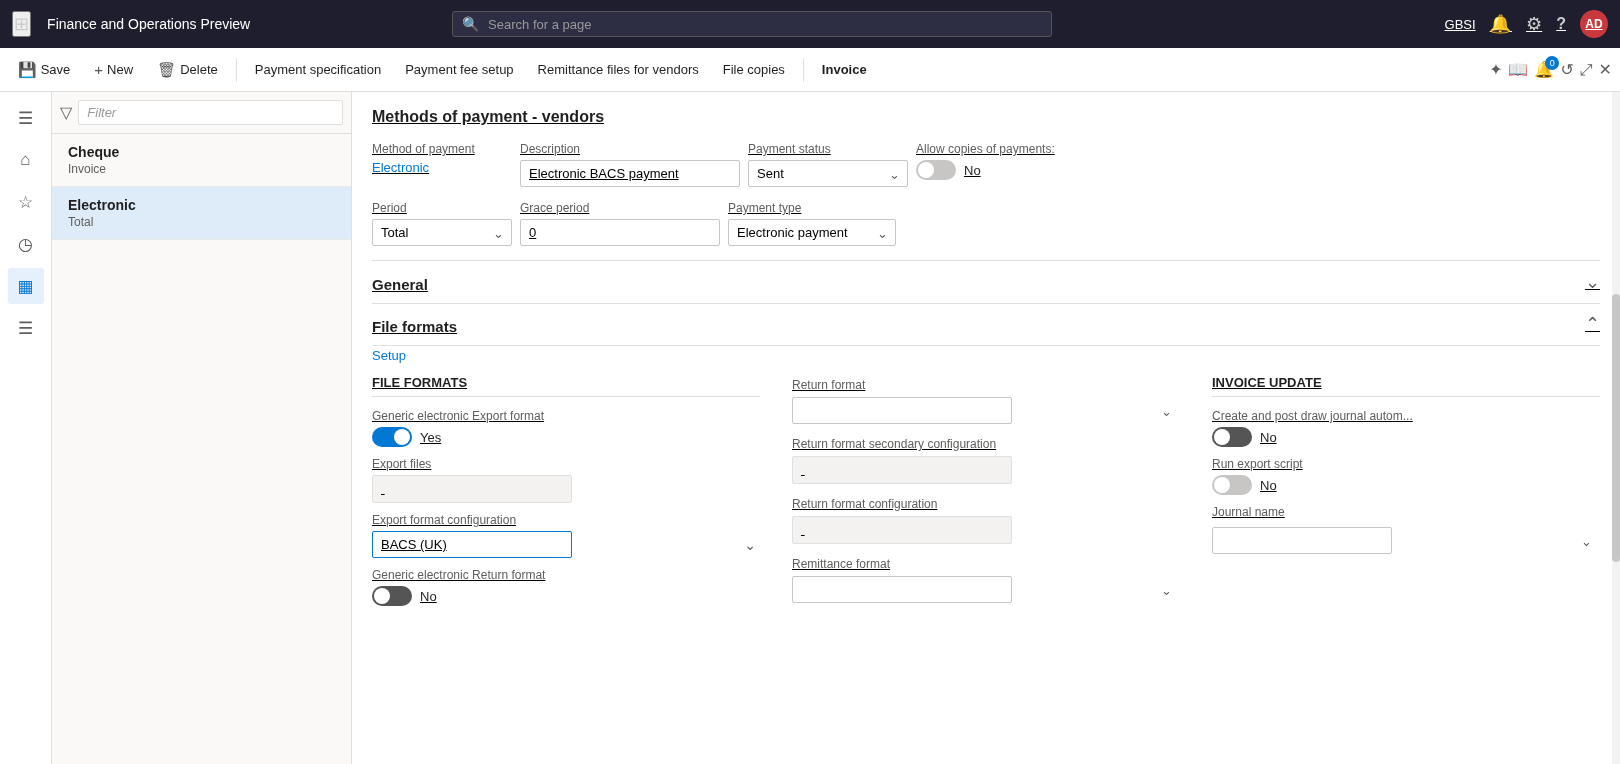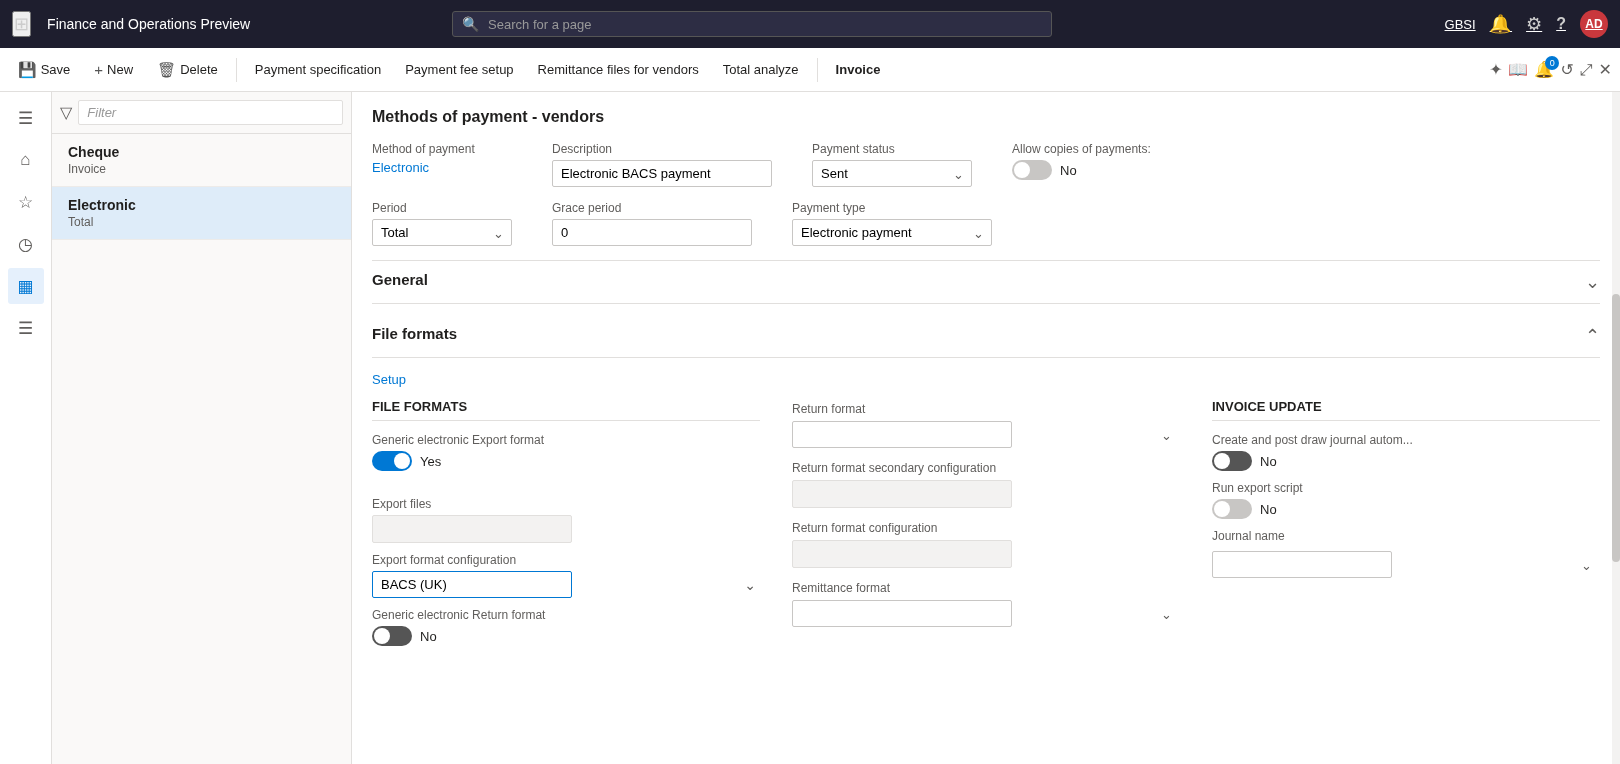--- a/index.html
+++ b/index.html
@@ -218,21 +218,21 @@
       padding: 16px 20px;
     }
     .detail-header {
       font-size: 16px;
       font-weight: 600;
       color: #201f1e;
       margin-bottom: 16px;
     }
     .field-row {
       display: flex;
-      gap: 40px;
+      gap: 8px;
       margin-bottom: 14px;
       flex-wrap: wrap;
     }
     .field-group {
       display: flex;
       flex-direction: column;
       gap: 4px;
       min-width: 140px;
     }
     .field-label {
@@ -310,26 +310,25 @@
       background: #fff;
       transition: left 0.2s;
     }
     .toggle.on::after { left: 22px; }
     .toggle:not(.on)::after { left: 2px; }
     .toggle-label { font-size: 13px; color: #201f1e; }
 
     
     .section-header {
       display: flex;
-      align-items: flex-start;
+      align-items: flex-end;
       justify-content: space-between;
       padding: 10px 0;
       border-top: 1px solid #e1dfdd;
       border-bottom: 1px solid #e1dfdd;
-      margin-bottom: 12px;
       cursor: pointer;
     }
     .section-title {
       font-size: 15px;
       font-weight: 600;
       color: #201f1e;
     }
     .section-toggle { font-size: 18px; color: #605e5c; }
 
     .subsection-header {
@@ -459,21 +458,21 @@
   <button class="toolbar-btn">
     <span>Payment specification</span>
   </button>
   <button class="toolbar-btn">
     <span>Payment fee setup</span>
   </button>
   <button class="toolbar-btn">
     <span>Remittance files for vendors</span>
   </button>
   <button class="toolbar-btn">
-    <span>Total analyze</span>
+    <span>File copies</span>
   </button>
   <div class="toolbar-divider"></div>
   <button class="toolbar-btn active">
     <span>Invoice</span>
   </button>
   <div style="margin-left:auto;display:flex;gap:6px;align-items:center;">
     <button class="icon-btn" style="background:none;border:none;cursor:pointer;font-size:16px;color:#605e5c;">✦</button>
     <button class="icon-btn" style="background:none;border:none;cursor:pointer;font-size:16px;color:#605e5c;">📖</button>
     <button class="icon-btn" style="background:none;border:none;cursor:pointer;font-size:16px;color:#605e5c;position:relative;">
       <span>🔔</span>
@@ -519,21 +518,21 @@
     <div class="list-item">
       <div class="list-item-title">Cheque</div>
       <div class="list-item-sub">Invoice</div>
     </div>
     <div class="list-item selected">
       <div class="list-item-title">Electronic</div>
       <div class="list-item-sub">Total</div>
     </div>
   </div>
 
-  <div class="detail-panel" style="position:relative;">
+  <div class="detail-panel" style="position:relative;text-decoration:underline;">
     <div class="detail-header">Methods of payment - vendors</div>
 
     
     <div class="field-row">
       <div class="field-group">
         <span class="field-label">Method of payment</span>
         <span class="field-value">Electronic</span>
       </div>
       <div class="field-group">
         <span class="field-label">Description</span>
@@ -569,21 +568,21 @@
           </select>
         </div>
       </div>
       <div class="field-group">
         <span class="field-label">Grace period</span>
         <input class="field-input small-input" type="text" value="0" style="">
       </div>
       <div class="field-group">
         <span class="field-label">Payment type</span>
         <div class="select-wrapper">
-          <select class="field-select" style="width:200px;">
+          <select class="field-select" style="width:168px;">
             <option>Electronic payment</option>
             <option>Check</option>
             <option>Other</option>
           </select>
         </div>
       </div>
     </div>
 
     
     <div class="section-header">
@@ -601,21 +600,21 @@
     <a class="setup-link">Setup</a>
 
     
     <div class="formats-grid">
 
       <div>
         <div class="subsection-header">
           <span class="subsection-title">FILE FORMATS</span>
         </div>
 
-        <div class="field-group" style="margin-bottom:26px;">
+        <div class="field-group" style="margin-bottom:10px;">
           <span class="field-label">Generic electronic Export format</span>
           <div class="toggle-wrapper">
             <div class="toggle on"></div>
             <span class="toggle-label">Yes</span>
           </div>
         </div>
 
         <div class="field-group" style="margin-bottom:10px;">
           <span class="field-label">Export files</span>
           <div class="disabled-input" style="width:200px;min-height:28px;">&nbsp;</div>

